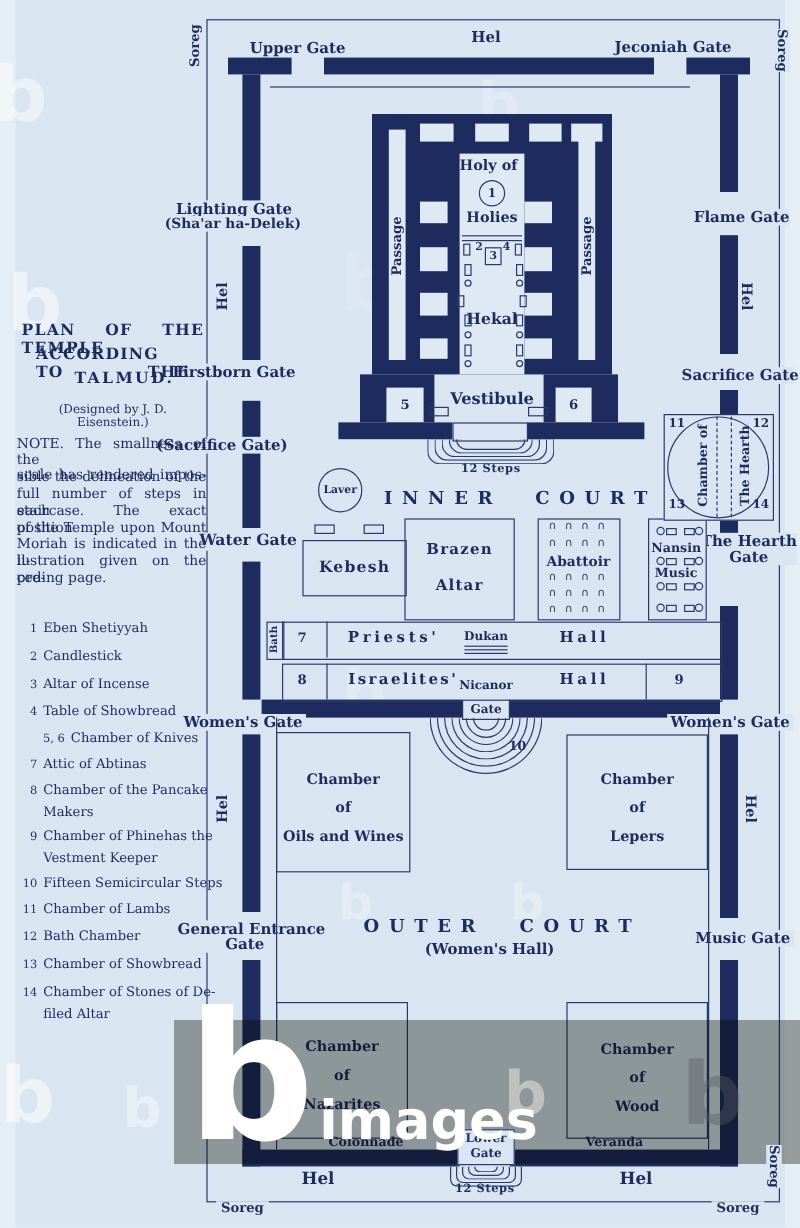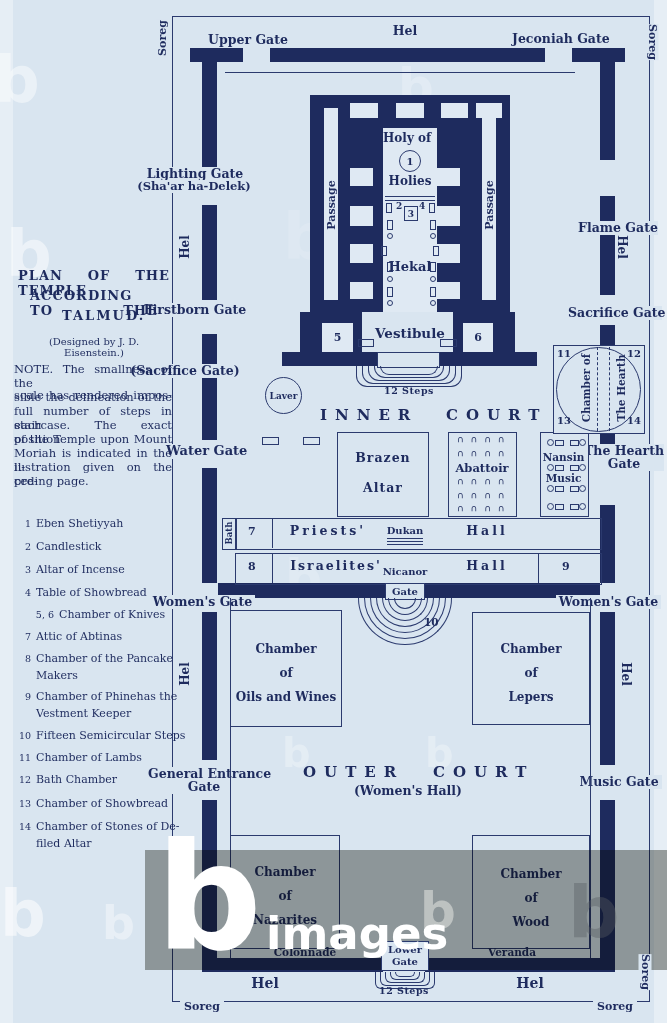--- a/index.html
+++ b/index.html
@@ -122,21 +122,21 @@
   <div class="lbl" style="left:208px;top:33px;width:80px;">Upper Gate</div>
   <div class="lbl" style="left:512px;top:32px;width:95px;">Jeconiah Gate</div>
   <div class="lbl bgp" style="left:136px;top:167px;width:118px;">Lighting Gate</div>
   <div class="lbl bgp" style="left:132px;top:180px;width:124px;font-size:11.5px;">(Sha'ar ha-Delek)</div>
   <div class="lbl bgp" style="left:136px;top:303px;width:118px;">Firstborn Gate</div>
   <div class="lbl bgp" style="left:124px;top:316px;width:122px;margin-top:48px;">(Sacrifice Gate)</div>
   <div class="lbl bgp" style="left:166px;top:444px;width:80px;font-size:13px;">Water Gate</div>
   <div class="lbl bgp" style="left:150px;top:595px;width:105px;">Women's Gate</div>
   <div class="lbl bgp" style="left:148px;top:767px;width:112px;">General Entrance</div>
   <div class="lbl bgp" style="left:148px;top:780px;width:112px;">Gate</div>
-  <div class="lbl bgp" style="left:578px;top:174px;width:80px;margin-top:47px;">Flame Gate</div>
+  <div class="lbl bgp" style="left:578px;top:174px;width:80px;">Flame Gate</div>
   <div class="lbl bgp" style="left:568px;top:306px;width:94px;">Sacrifice Gate</div>
   <div class="lbl bgp" style="left:584px;top:444px;width:80px;">The Hearth</div>
   <div class="lbl bgp" style="left:584px;top:457px;width:80px;">Gate</div>
   <div class="lbl bgp" style="left:556px;top:595px;width:105px;">Women's Gate</div>
   <div class="lbl bgp" style="left:576px;top:775px;width:86px;">Music Gate</div>
 
   <div class="wall" style="left:310px;top:95px;width:200px;height:217px;"></div>
 
   <div class="cell" style="left:350px;top:103px;width:28px;height:15px;"></div>
   <div class="cell" style="left:396px;top:103px;width:28px;height:15px;"></div>
@@ -198,24 +198,25 @@
 
   <div class="arcsq" style="left:356px;top:366px;width:104px;height:20px;"></div>
   <div class="arcsq" style="left:362px;top:366px;width:92px;height:17px;"></div>
   <div class="arcsq" style="left:368px;top:366px;width:80px;height:14px;"></div>
   <div class="arcsq" style="left:374px;top:366px;width:68px;height:11px;"></div>
   <div class="arcsq" style="left:380px;top:366px;width:56px;height:8px;"></div>
   <div class="lbl" style="left:381px;top:386px;width:56px;font-size:9.5px;letter-spacing:0.5px;">12 Steps</div>
 
   <div class="lbl" style="left:320px;top:407px;width:80px;font-size:15px;letter-spacing:8px;">INNER</div>
   <div class="lbl" style="left:446px;top:407px;width:82px;font-size:15px;letter-spacing:8px;">COURT</div>
-  <div class="box" style="left:265px;top:377px;width:35px;height:35px;border-radius:50%;border-width:1.5px;display:flex;align-items:center;justify-content:center;font:bold 9px 'DejaVu Serif',serif;color:var(--ink);text-align:center;">Laver</div>
+  <div class="box" style="left:265px;top:390px;width:35px;height:35px;border-radius:50%;border-width:1.5px;display:flex;align-items:center;justify-content:center;font:bold 9px 'DejaVu Serif',serif;color:var(--ink);text-align:center;">Laver</div>
   <div class="mrect" style="left:262px;top:437px;width:15px;height:6px;"></div>
   <div class="mrect" style="left:303px;top:437px;width:15px;height:6px;"></div>
 
+  <div class="box" style="left:252px;top:450px;width:85px;height:45px;display:flex;align-items:center;justify-content:center;font:bold 13px 'DejaVu Serif',serif;letter-spacing:1px;color:var(--ink);">Kebesh</div>
   <div class="box" style="left:337px;top:432px;width:90px;height:83px;">
     <div class="lbl" style="left:0;top:18px;width:90px;font-size:12.5px;letter-spacing:1px;">Brazen</div>
     <div class="lbl" style="left:0;top:48px;width:90px;font-size:12.5px;letter-spacing:1px;">Altar</div>
   </div>
 
   <div class="box" style="left:448px;top:432px;width:67px;height:83px;"></div>
   <div class="abrow" style="left:457px;top:434px;">∩∩∩∩</div>
   <div class="abrow" style="left:457px;top:448px;">∩∩∩∩</div>
   <div class="abrow" style="left:457px;top:476px;">∩∩∩∩</div>
   <div class="abrow" style="left:457px;top:490px;">∩∩∩∩</div>

